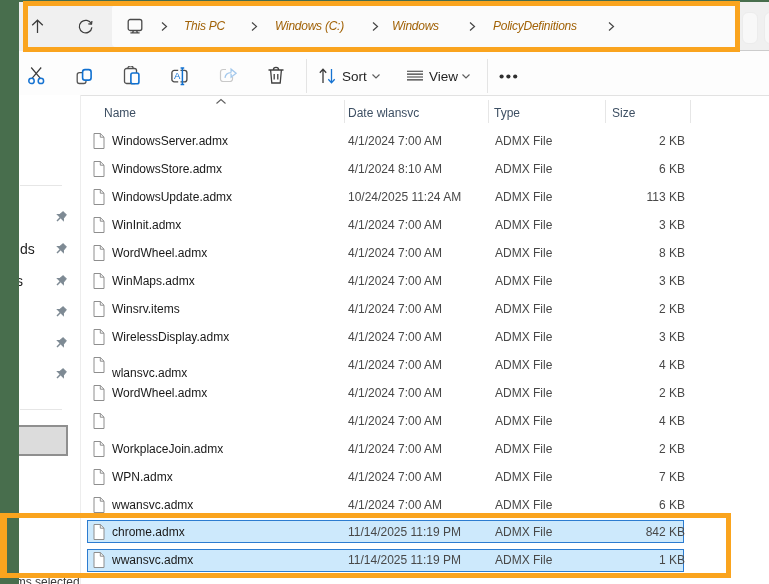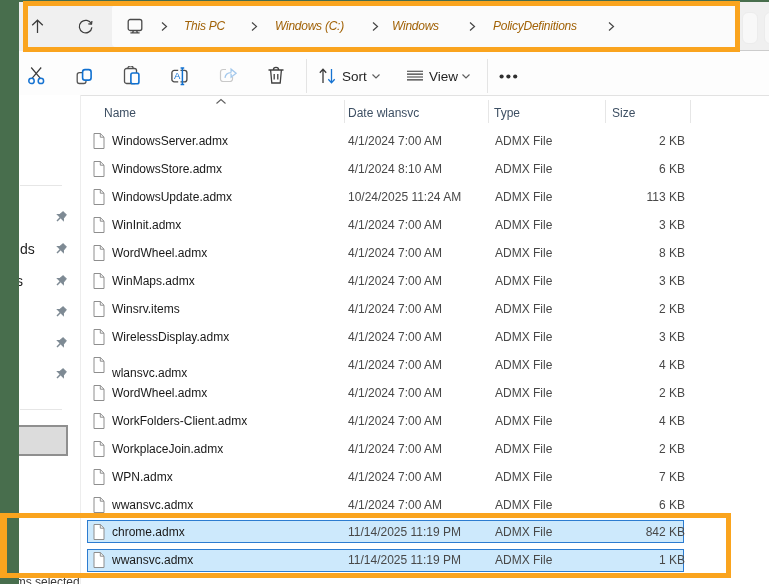--- a/index.html
+++ b/index.html
@@ -257,21 +257,20 @@
       <path d="M7.3 .5 V4.2 H11" fill="none" stroke="#8e8e8e"></path>
     </svg>
 <div class="nm" style="top:386px">WordWheel.admx</div>
 <div class="dt" style="top:386px">4/1/2024 7:00 AM</div>
 <div class="tp" style="top:386px">ADMX File</div>
 <div class="sz" style="top:386px">2 KB</div>
 <svg class="fic" style="left:93px;top:413px" width="12" height="16" viewBox="0 0 12 16">
       <path d="M1 .5 H7.3 L11 4.2 V15.5 H1 Z" fill="#fff" stroke="#8e8e8e"></path>
       <path d="M7.3 .5 V4.2 H11" fill="none" stroke="#8e8e8e"></path>
     </svg>
-<div class="nm" style="top:414px">WorkFolders-Client.admx</div>
 <div class="dt" style="top:414px">4/1/2024 7:00 AM</div>
 <div class="tp" style="top:414px">ADMX File</div>
 <div class="sz" style="top:414px">4 KB</div>
 <svg class="fic" style="left:93px;top:441px" width="12" height="16" viewBox="0 0 12 16">
       <path d="M1 .5 H7.3 L11 4.2 V15.5 H1 Z" fill="#fff" stroke="#8e8e8e"></path>
       <path d="M7.3 .5 V4.2 H11" fill="none" stroke="#8e8e8e"></path>
     </svg>
 <div class="nm" style="top:442px">WorkplaceJoin.admx</div>
 <div class="dt" style="top:442px">4/1/2024 7:00 AM</div>
 <div class="tp" style="top:442px">ADMX File</div>

